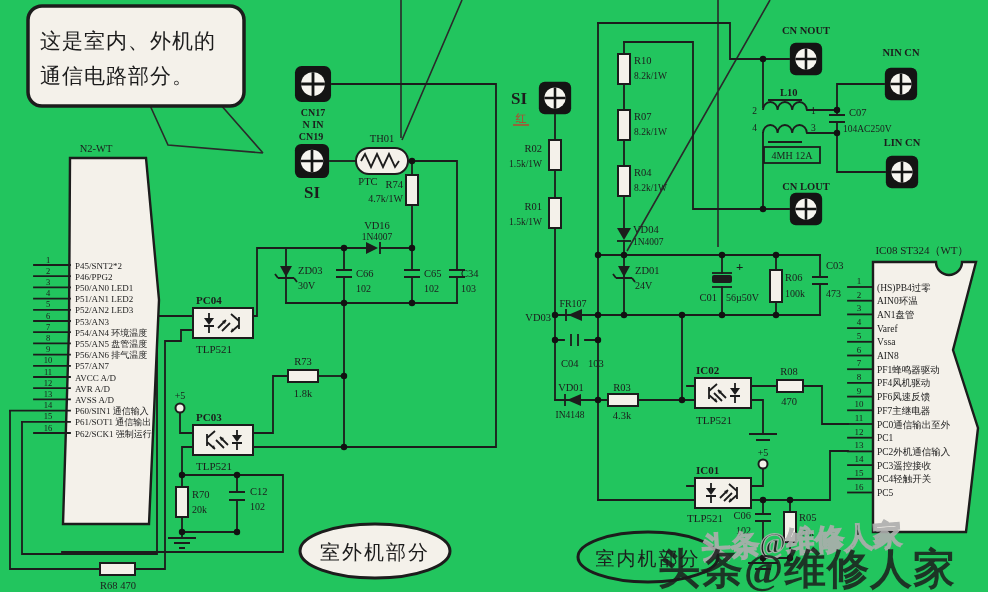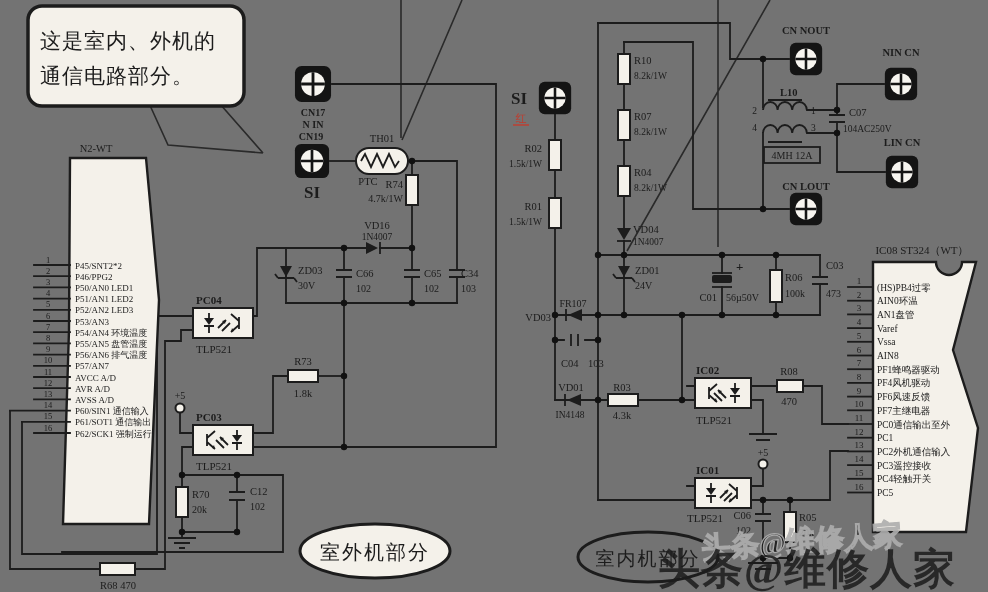--- a/index.html
+++ b/index.html
@@ -1,16 +1,16 @@
 <!DOCTYPE html>
 <html><head>
 <meta charset="utf-8">
 <style>
   html,body{margin:0;padding:0;background:#dddbd4;}
-  .page{width:988px;height:592px;background:#737373;position:relative;overflow:hidden;}
+  .page{width:988px;height:592px;background:#22c55e;position:relative;overflow:hidden;}
   svg{display:block;}
   svg text{font-family:"Liberation Serif","DejaVu Serif",serif;fill:#1c1c1c;}
   .b{font-weight:bold;}
   .red{fill:#c23b2d;}
   .w{stroke:#1c1c1c;stroke-width:1.8;fill:none;stroke-linecap:square;}
   .thin{stroke:#2a2a2a;stroke-width:1.6;fill:none;}
   .comp{fill:#f4f1ea;stroke:#1c1c1c;stroke-width:2;}
   .sym{stroke:#1c1c1c;stroke-width:1.8;fill:none;}
   .fill{fill:#1c1c1c;stroke:none;}
   .dot{fill:#111;stroke:none;}

